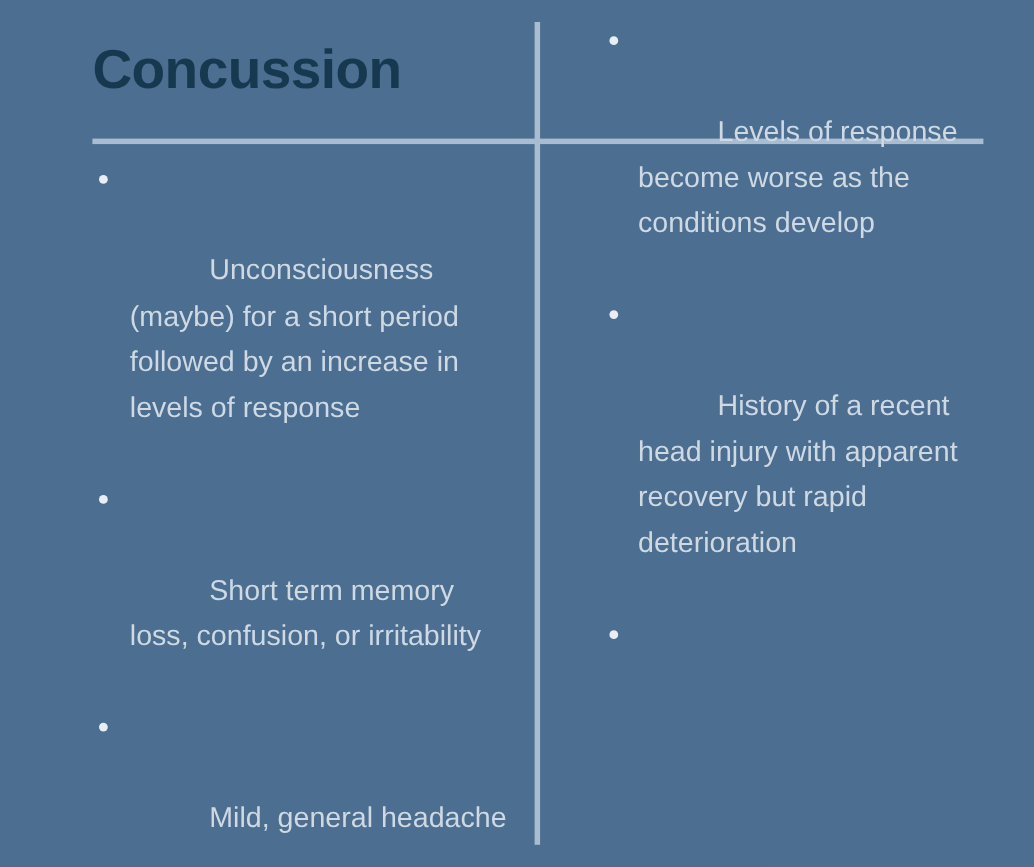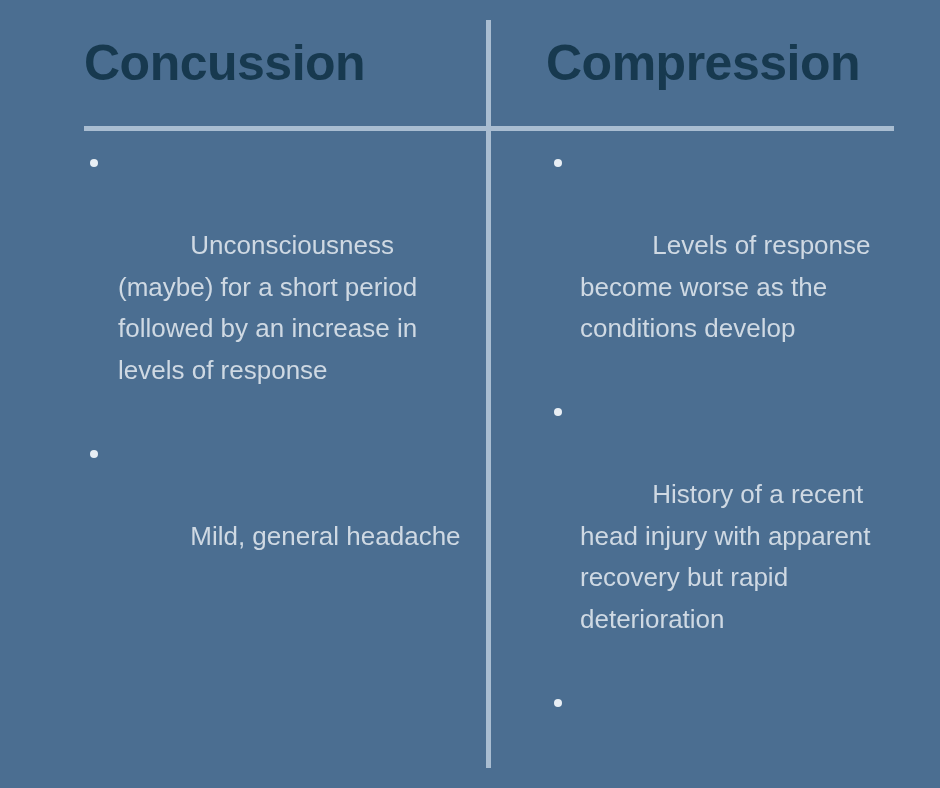--- a/index.html
+++ b/index.html
@@ -124,28 +124,31 @@
 
     <div class="column column-left">
       <h1 class="col-heading">Concussion</h1>
       <ul class="bullet-list">
         <li class="bullet-item">
           <span class="dot"></span>
           <span>Unconsciousness (maybe) for a short period followed by an increase in levels of response</span>
         </li>
         <li class="bullet-item">
           <span class="dot"></span>
+          <span>Short term memory loss, confusion, or irritability</span>
+        </li>
+        <li class="bullet-item">
+          <span class="dot"></span>
           <span>Mild, general headache</span>
         </li>
 
       </ul>
     </div>
 
     <div class="column column-right">
-      <h1 class="col-heading">Compression</h1>
       <ul class="bullet-list">
         <li class="bullet-item">
           <span class="dot"></span>
           <span>Levels of response become worse as the conditions develop</span>
         </li>
         <li class="bullet-item">
           <span class="dot"></span>
           <span>History of a recent head injury with apparent recovery but rapid deterioration</span>
         </li>
         <li class="bullet-item">

